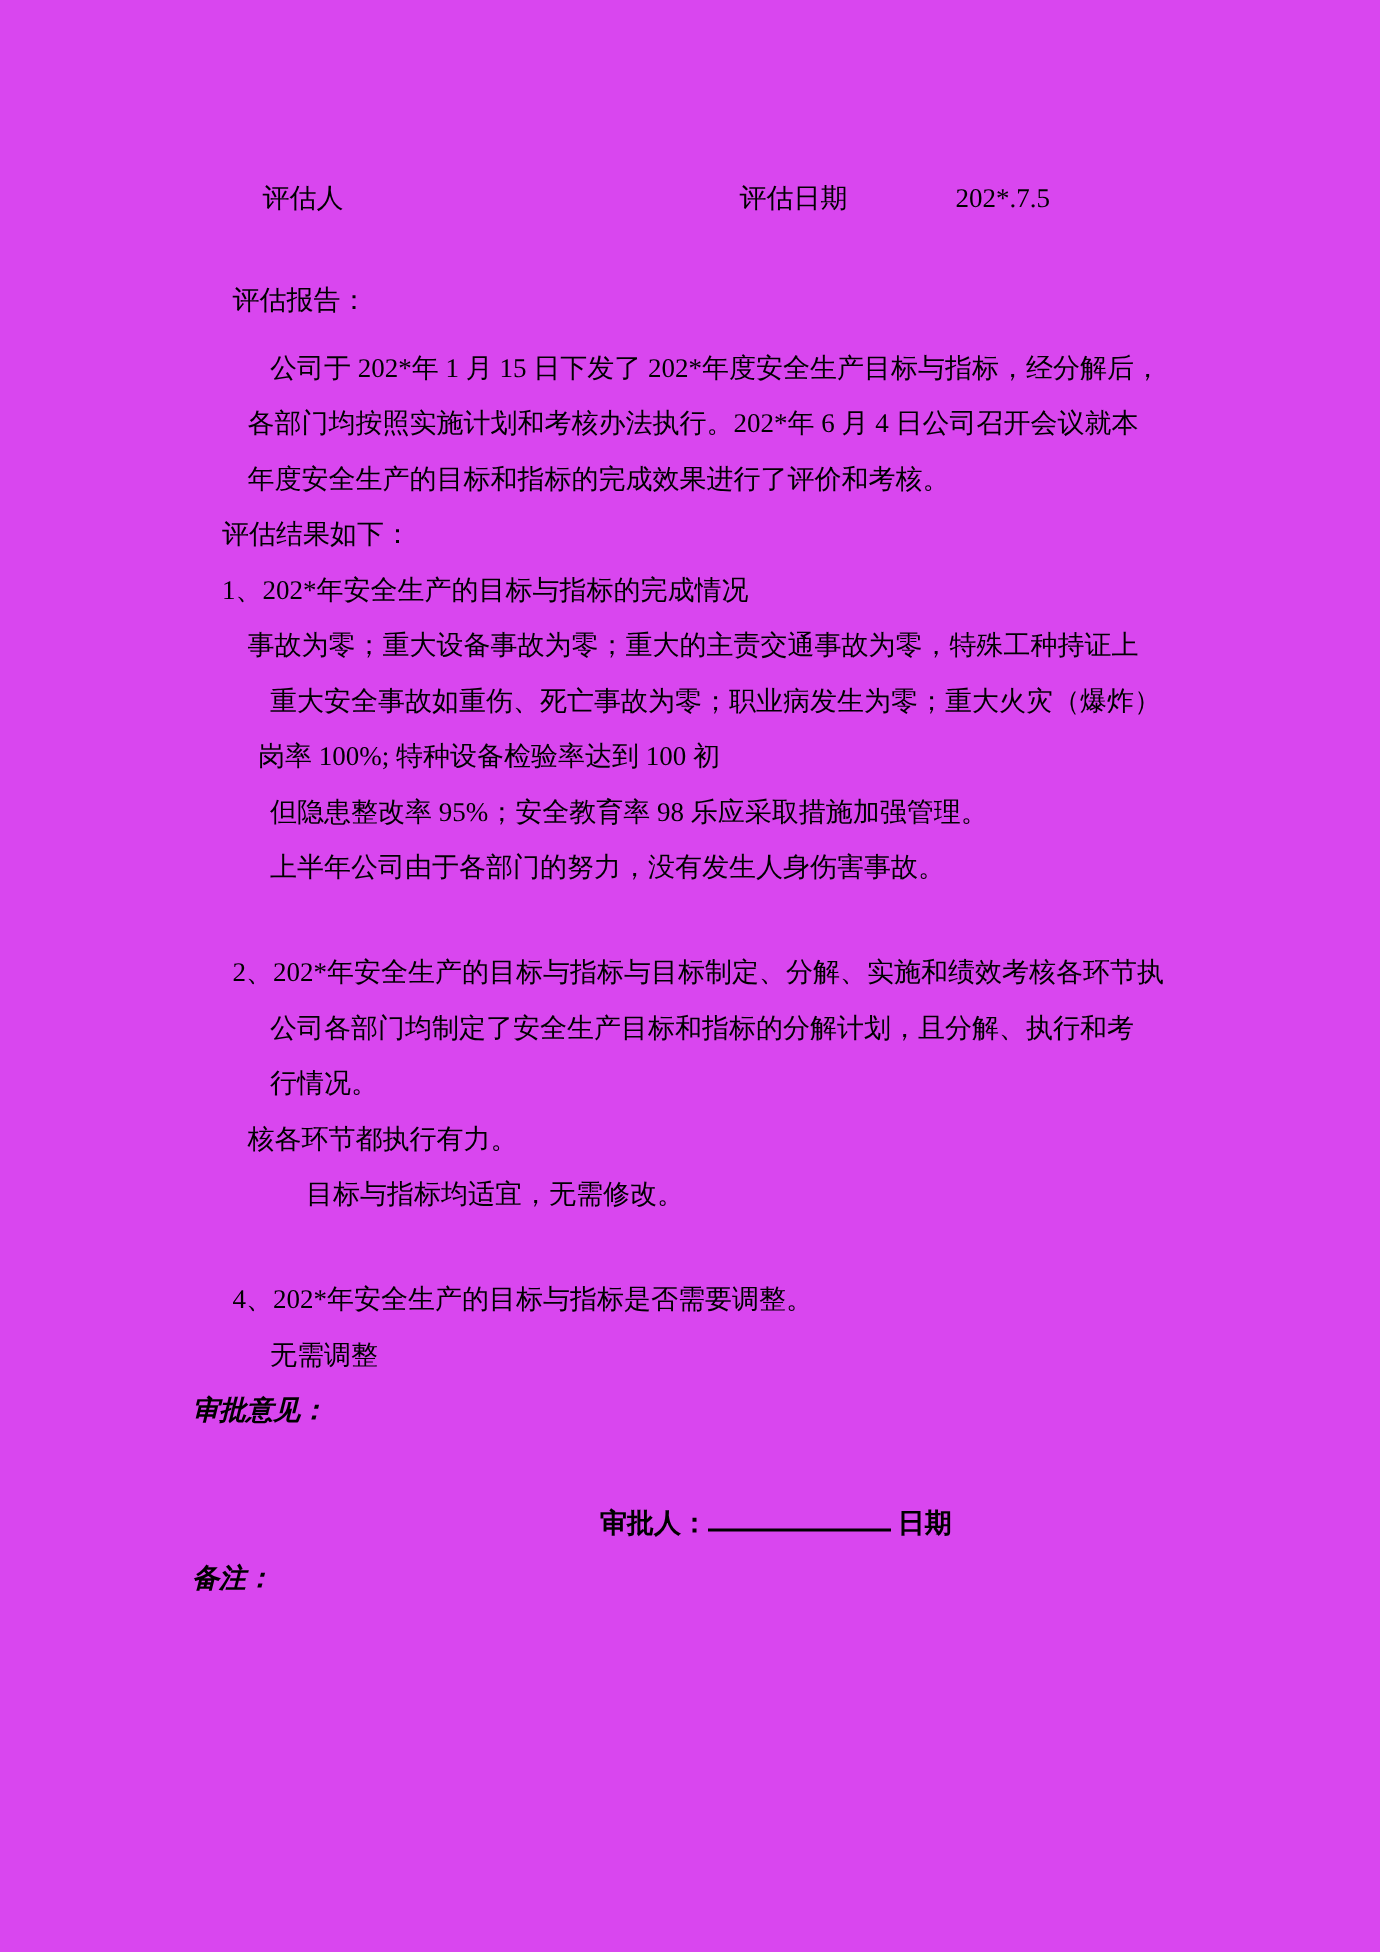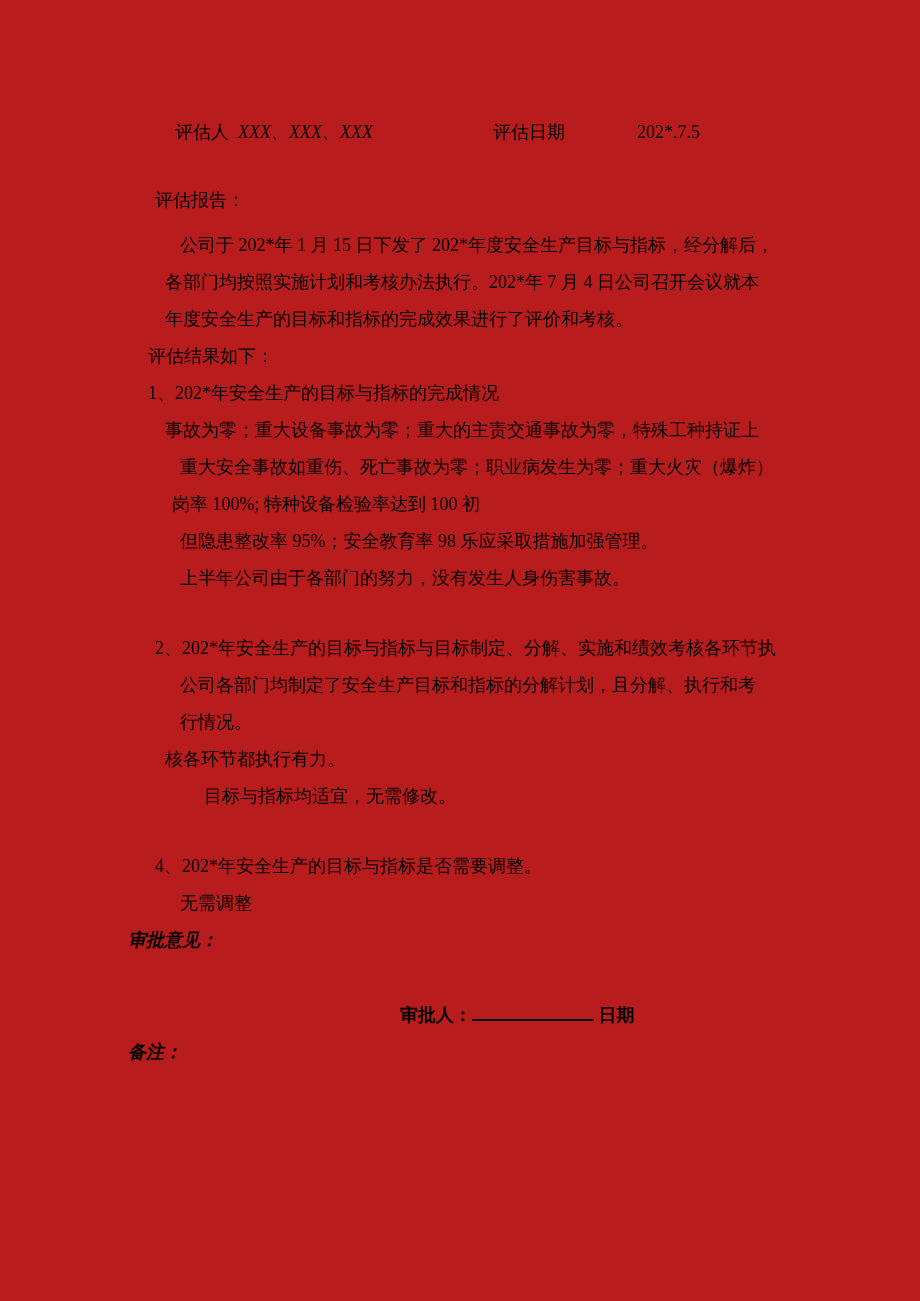--- a/index.html
+++ b/index.html
@@ -5,21 +5,21 @@
   html, body {
     margin: 0;
     padding: 0;
     background: #ffffff;
   }
   .doc {
     position: relative;
     width: 920px;
     min-height: 1301px;
     box-sizing: border-box;
-    background: #b91c1c;
+    background: #d946ef;
     color: #000000;
     font-family: "Liberation Serif", "DejaVu Serif", serif;
     font-size: 18px;
     padding: 114px 40px 40px 128px;
     overflow: hidden;
   }
   .line {
     line-height: 37px;
     white-space: nowrap;
   }
@@ -61,29 +61,28 @@
     vertical-align: baseline;
   }
 </style>
 </head>
 <body>
 
 <div class="doc">
 
   <div class="header-row">
     <span class="cell pos-evaluator">评估人</span>
-    <span class="cell pos-names names">XXX、XXX、XXX</span>
     <span class="cell pos-date-label">评估日期</span>
     <span class="cell pos-date-value">202*.7.5</span>
   </div>
 
   <div class="line ind-27 gap-title">评估报告：</div>
 
   <div class="line ind-52 gap-para">公司于 202*年 1 月 15 日下发了 202*年度安全生产目标与指标，经分解后，</div>
-  <div class="line ind-37">各部门均按照实施计划和考核办法执行。202*年 7 月 4 日公司召开会议就本</div>
+  <div class="line ind-37">各部门均按照实施计划和考核办法执行。202*年 6 月 4 日公司召开会议就本</div>
   <div class="line ind-37">年度安全生产的目标和指标的完成效果进行了评价和考核。</div>
 
   <div class="line ind-20">评估结果如下：</div>
 
   <div class="line ind-20">1、202*年安全生产的目标与指标的完成情况</div>
   <div class="line ind-37">事故为零；重大设备事故为零；重大的主责交通事故为零，特殊工种持证上</div>
   <div class="line ind-52">重大安全事故如重伤、死亡事故为零；职业病发生为零；重大火灾（爆炸）</div>
   <div class="line ind-44">岗率 100%; 特种设备检验率达到 100 初</div>
   <div class="line ind-52">但隐患整改率 95%；安全教育率 98 乐应采取措施加强管理。</div>
   <div class="line ind-52">上半年公司由于各部门的努力，没有发生人身伤害事故。</div>

